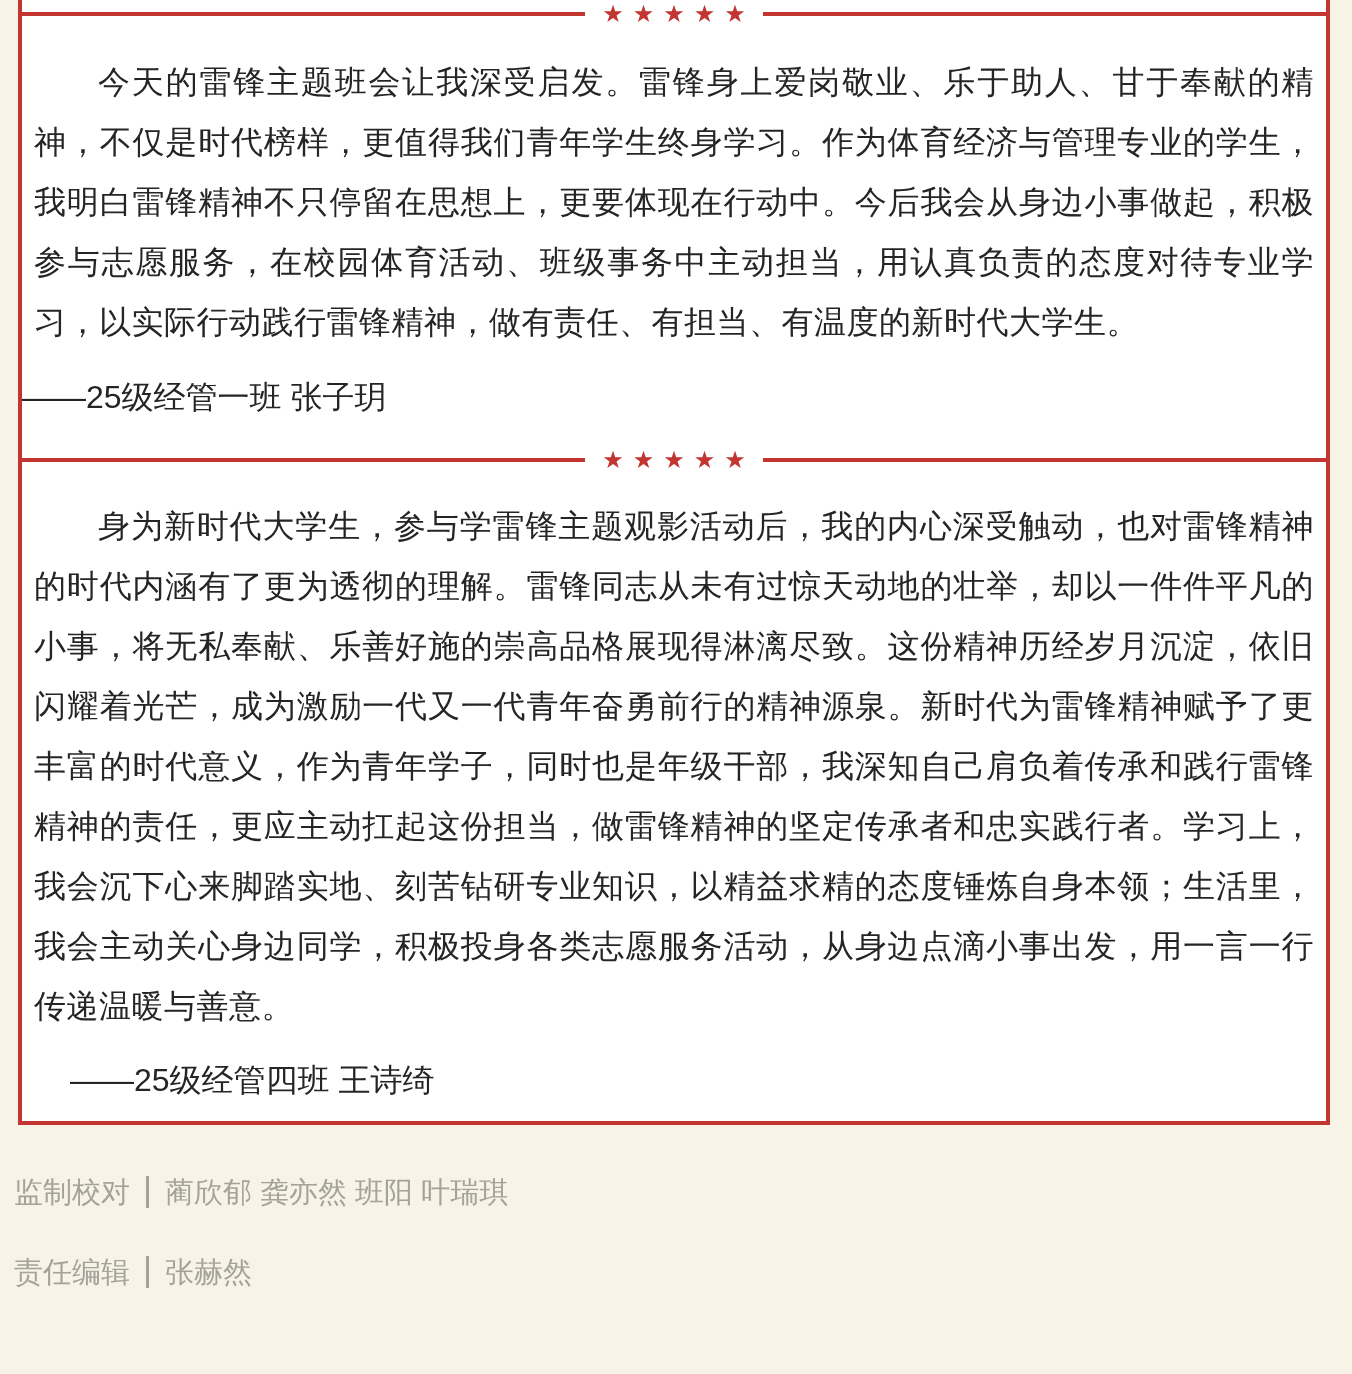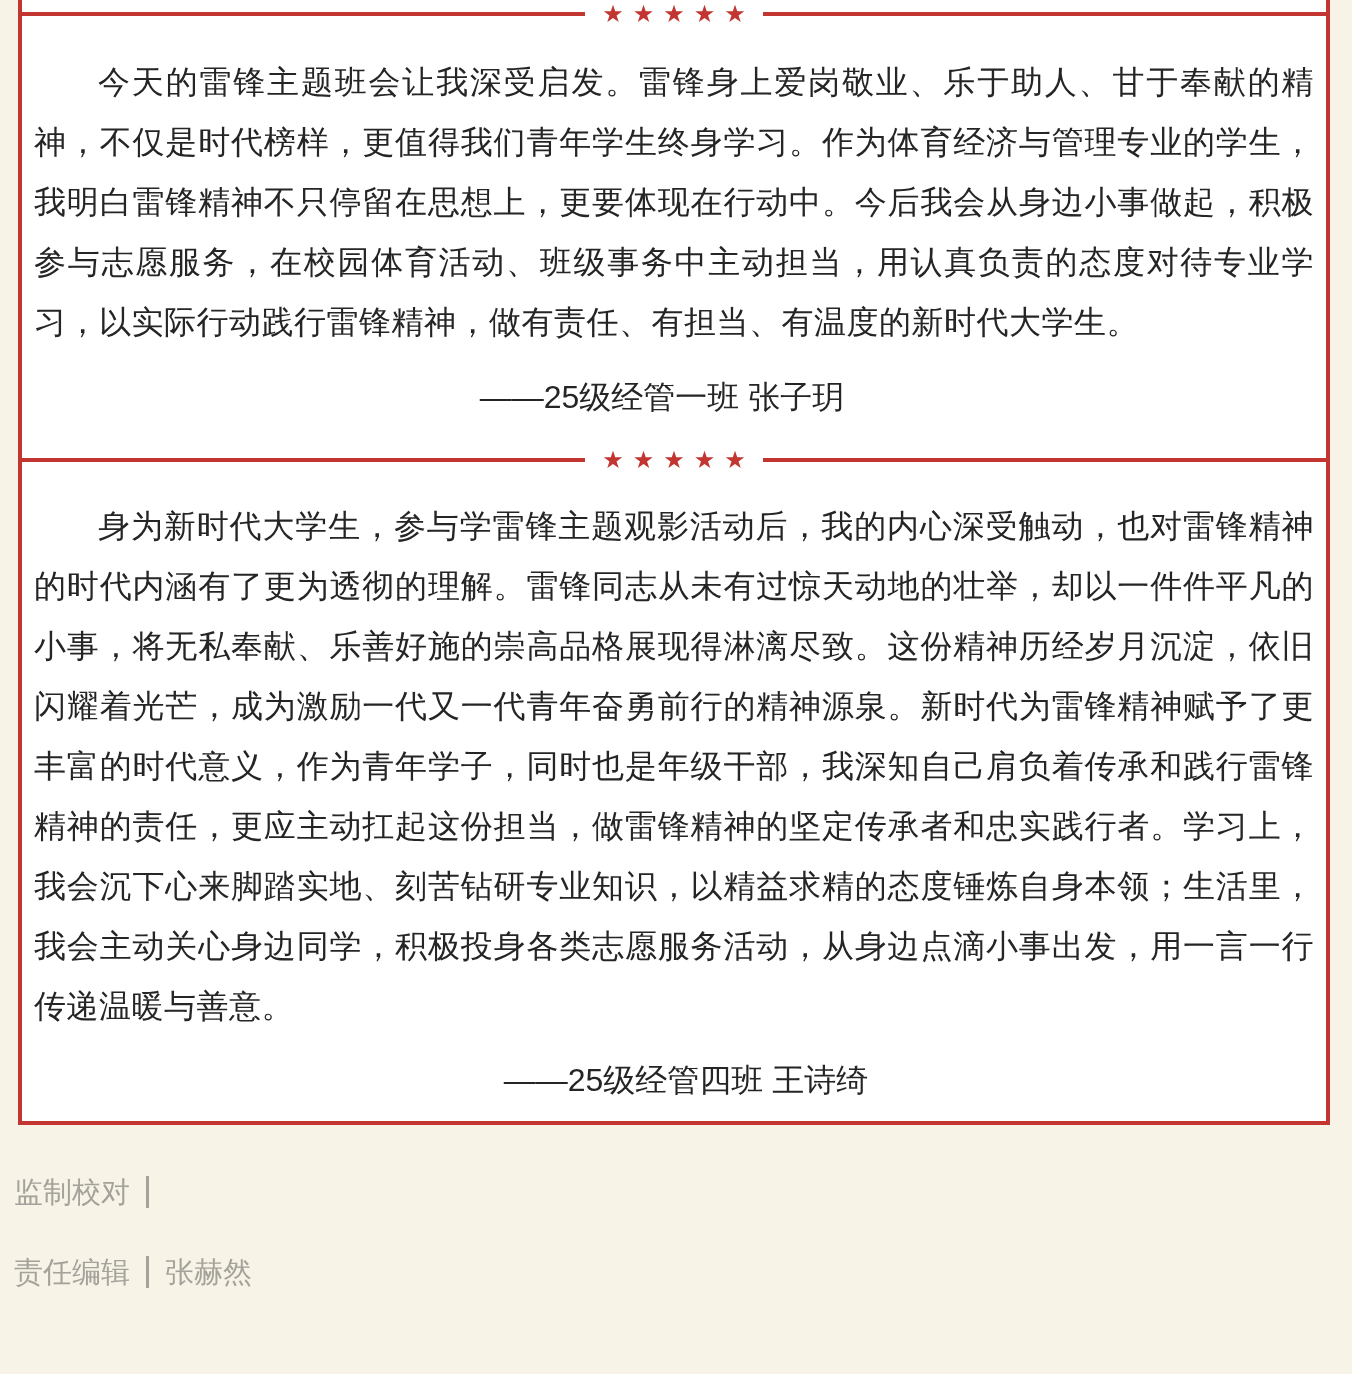--- a/index.html
+++ b/index.html
@@ -50,21 +50,21 @@
     text-align:justify;
     text-indent:2em;
     padding:0 12px;
     letter-spacing:0.5px;
   }
   .essay.first{margin-top:24px;}
   .essay.second{margin-top:22px;}
   .signature{
     font-size:32px;
     line-height:60px;
-    text-align:center;
+    text-align:left;
     padding-right:24px;
   }
   .signature.first{margin-top:15px;}
   .signature.second{margin-top:14px;padding-left:48px;}
   .footer{
     padding:46px 0 0 14px;
     color:var(--muted);
     font-size:29px;
   }
   .footer-row{
@@ -107,20 +107,21 @@
 
   <div class="signature second">——25级经管四班 王诗绮</div>
 
 </div>
 
 <div class="footer">
 
   <div class="footer-row">
     <span>监制校对</span>
     <span class="pipe-separator"></span>
+    <span>蔺欣郁 龚亦然 班阳 叶瑞琪</span>
   </div>
 
   <div class="footer-row">
     <span>责任编辑</span>
     <span class="pipe-separator"></span>
     <span>张赫然</span>
   </div>
 
 </div>
 

